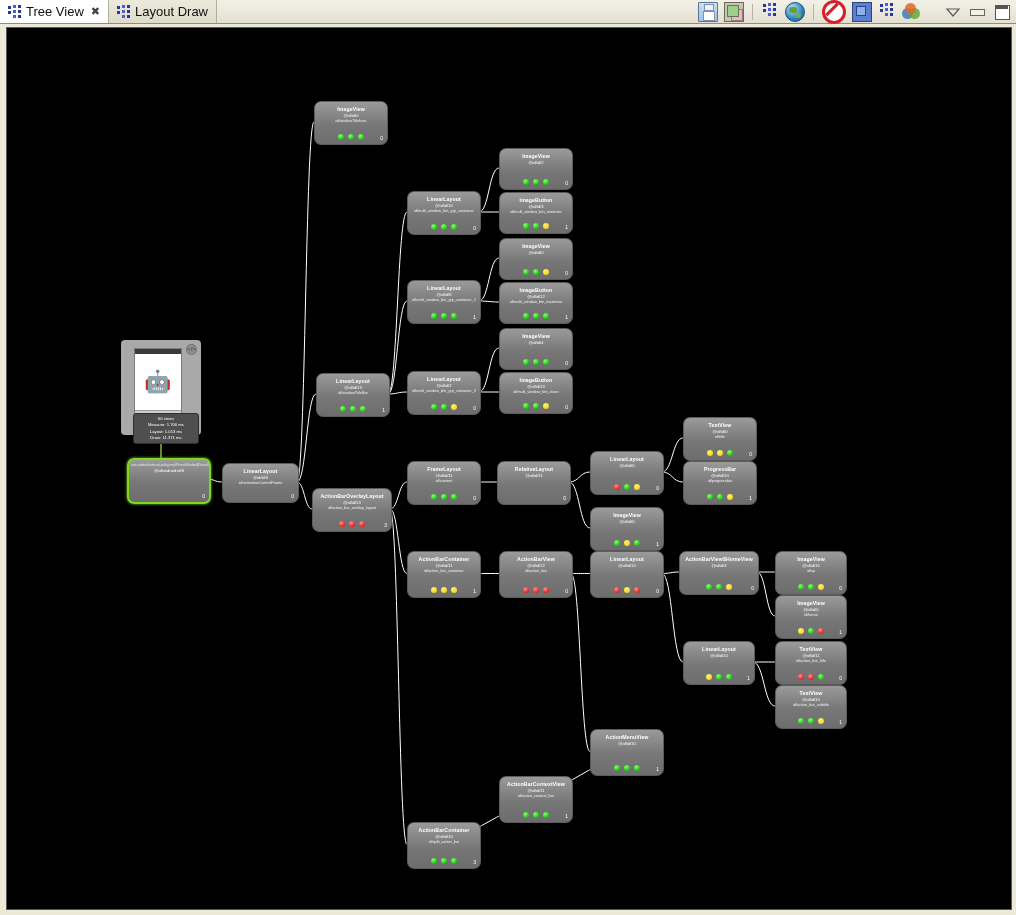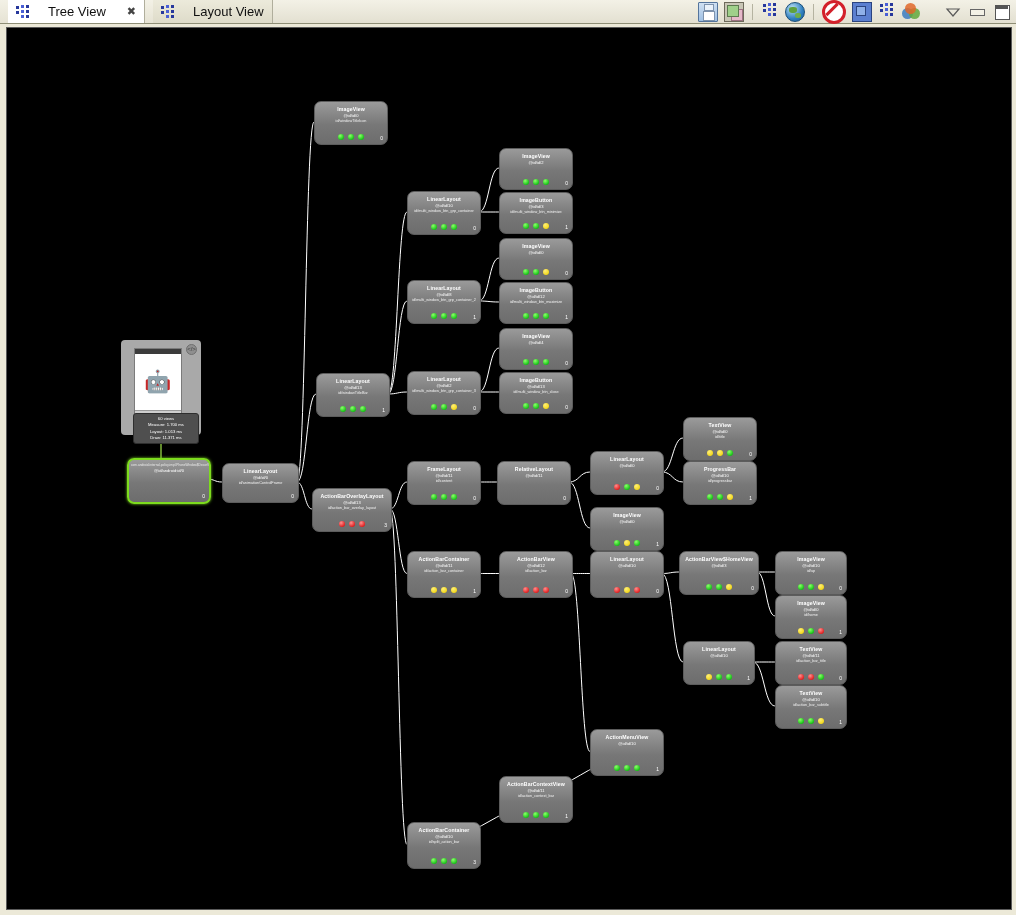--- a/index.html
+++ b/index.html
@@ -2,22 +2,22 @@
 <html><head>
 <meta charset="utf-8">
 <style>
   html,body{margin:0;padding:0;background:#ece9d8;}
   body{width:1016px;height:915px;font-family:"Liberation Sans",sans-serif;overflow:hidden;}
 
   
   #topbar{position:absolute;left:0;top:0;width:1016px;height:23px;
           background:linear-gradient(#f3f1e6,#e6e3d4);border-bottom:1px solid #8e8e76;
           display:flex;align-items:stretch;}
-  .tab{display:flex;align-items:center;gap:19px;padding:0 8px;font-size:13px;color:#101010;
-       border-right:1px solid #b0ae9c;position:relative;cursor:default;margin-left:8px;}
+  .tab{display:flex;align-items:center;gap:5px;padding:0 8px;font-size:13px;color:#101010;
+       border-right:1px solid #b0ae9c;position:relative;cursor:default;}
   .tab.active{background:#ffffff;font-weight:normal;}
   .tab.inactive{background:linear-gradient(#eceadb,#dedbc9);}
   .tab .close{font-size:11px;color:#444;margin-left:2px;}
 
   
   .treeicon{position:relative;width:13px;height:13px;flex:none;}
   .treeicon i{position:absolute;background:#27389c;display:block;}
   .treeicon i.a{left:0;top:1px;width:3px;height:3px;}
   .treeicon i.b{left:0;top:6px;width:3px;height:3px;}
   .treeicon i.c{left:5px;top:0px;width:3px;height:3px;background:#4a5fd6;}
@@ -121,21 +121,21 @@
     <span class="treeicon">
       <i class="a"></i>
         <i class="b"></i>
         <i class="c"></i>
         <i class="d"></i>
       <i class="e"></i>
         <i class="f"></i>
         <i class="g"></i>
         <i class="h"></i>
     </span>
-    <span>Layout View</span>
+    <span>Layout Draw</span>
   </div>
 
   <div id="tbspace"></div>
 
   <div id="tools">
     <div class="tbtn ic-save"></div>
     <div class="tbtn ic-capture"></div>
     <div class="sep"></div>
     <div class="tbtn">
       <span class="treeicon" style="margin:2px 0 0 2px;">

